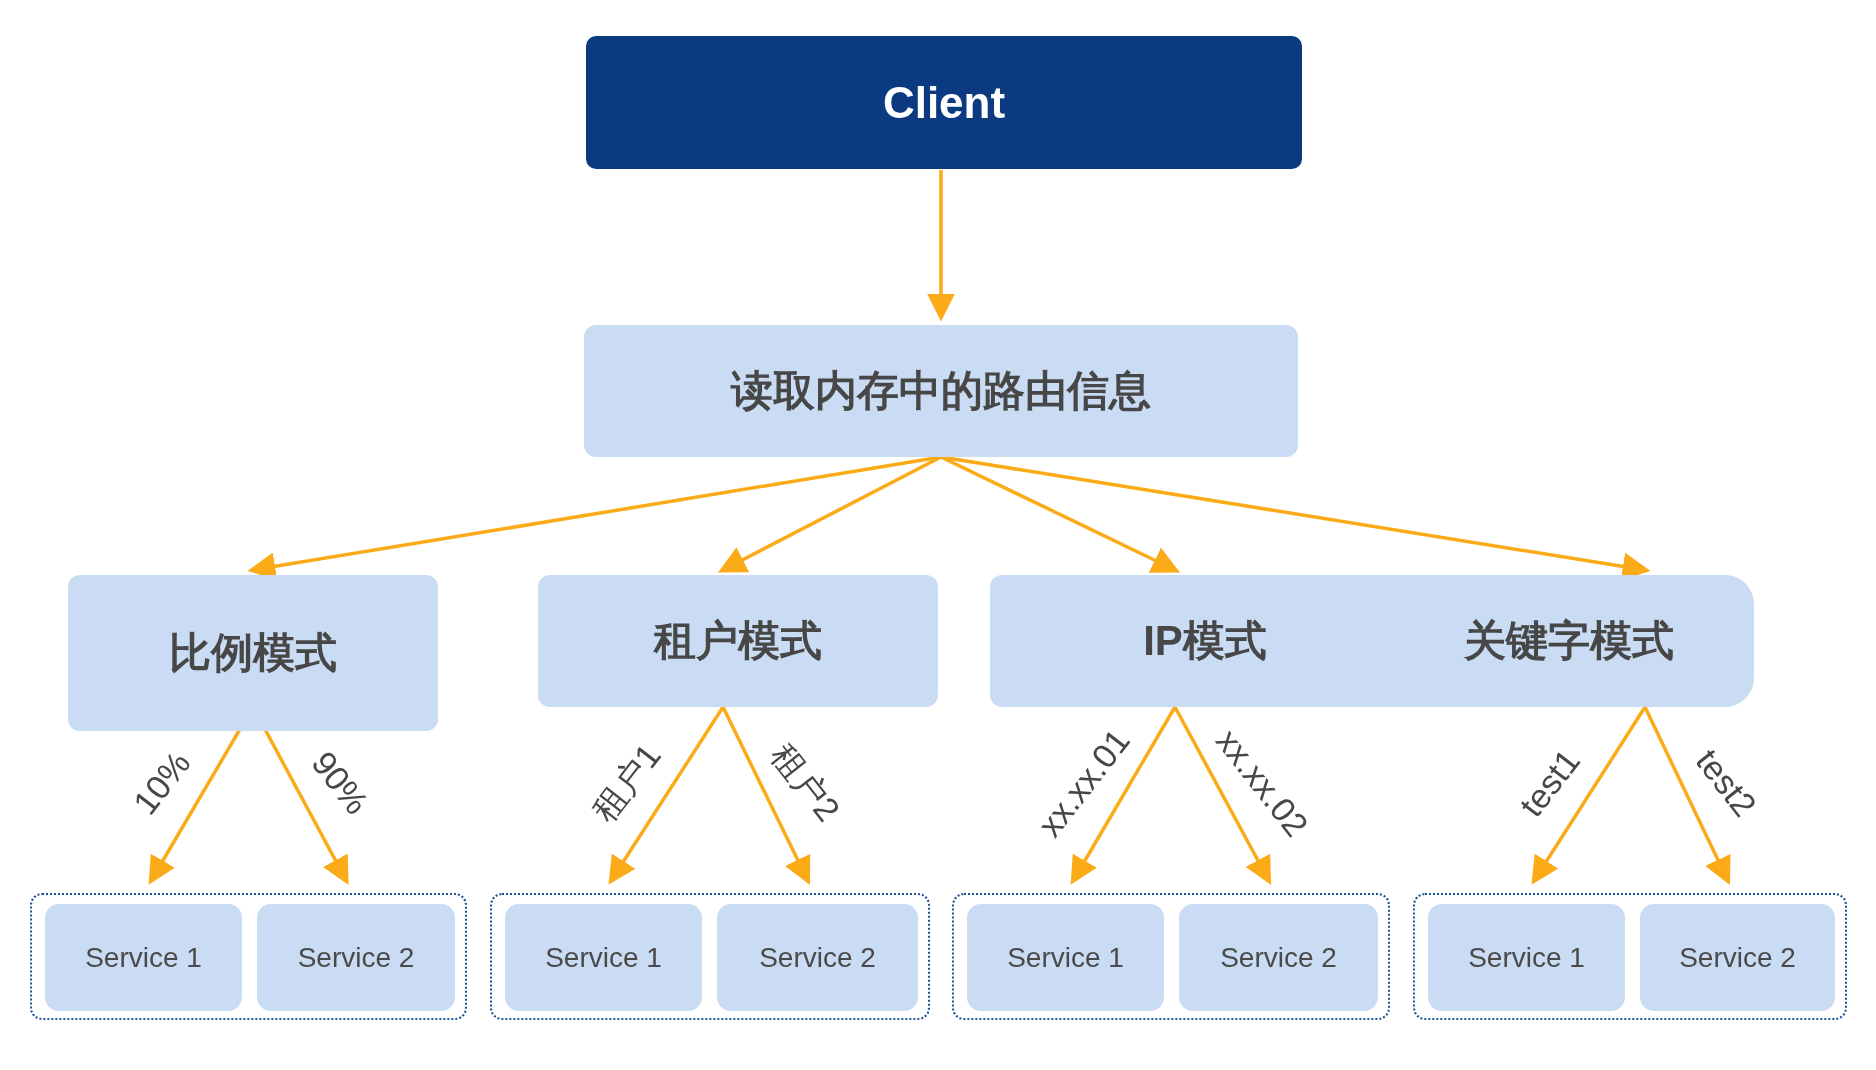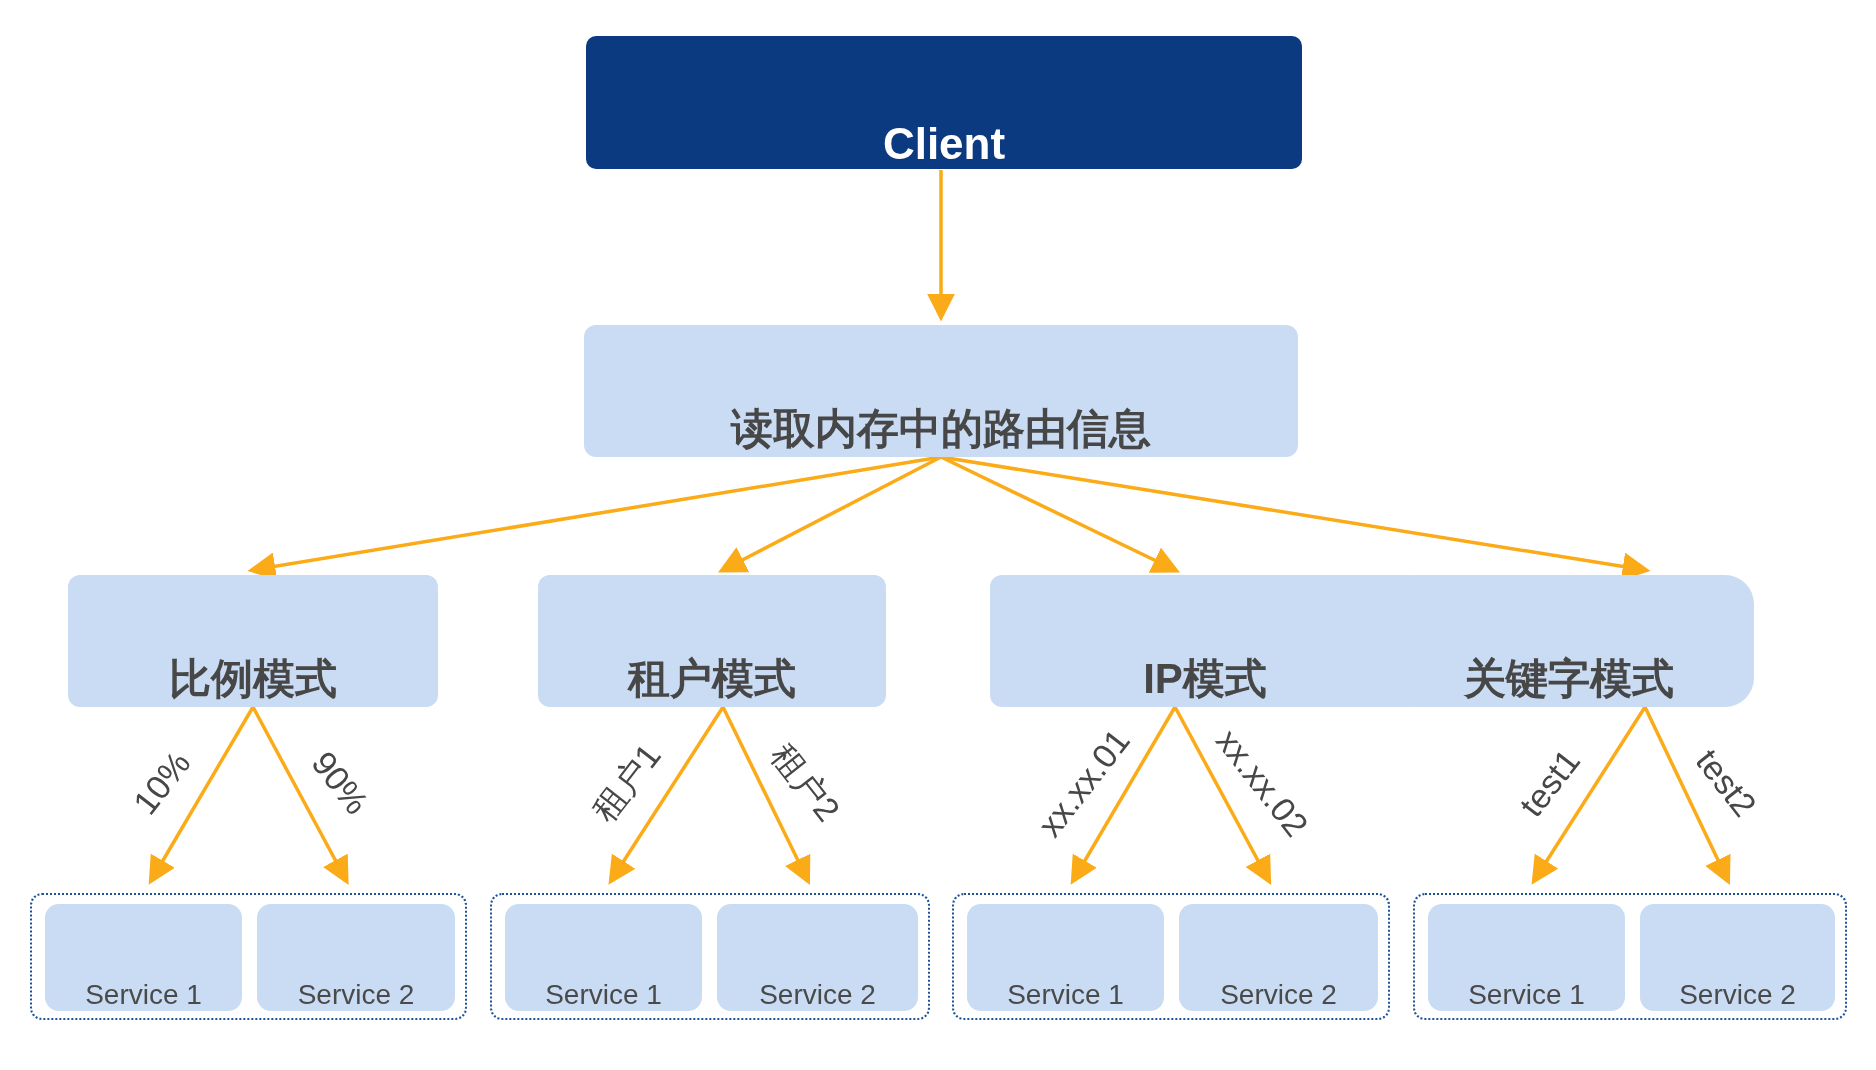--- a/index.html
+++ b/index.html
@@ -8,21 +8,21 @@
     position: relative;
     width: 1876px;
     height: 1070px;
     background: var(--bg, #ffffff);
     font-family: "Liberation Sans", "DejaVu Sans", sans-serif;
     overflow: hidden;
   }
   .node {
     position: absolute;
     display: flex;
-    align-items: flex-end;
+    align-items: center;
     justify-content: center;
     text-align: center;
     white-space: nowrap;
   }
   .client-box {
     left: 586px; top: 36px; width: 716px; height: 133px;
     background: var(--navy);
     color: var(--client-text, #fff);
     border-radius: 10px;
     font-size: 44px;
@@ -94,35 +94,35 @@
     </svg>
 
   <div class="node client-box">
     <span>Client</span>
   </div>
 
   <div class="node router-box">
     <span>读取内存中的路由信息</span>
   </div>
 
-    <div class="node mode-box" style="left: 68px; top: 575px; width: 370px; height: 132px;">
+    <div class="node mode-box" style="left: 68px; top: 575px; width: 370px; height: 156px;">
       <span>比例模式</span>
     </div>
     <div class="edge-label left" style="left: 162.25px; top: 783px;">10%</div>
     <div class="edge-label right" style="left: 339.5px; top: 783px;">90%</div>
     <div class="service-group" style="left: 30px; top: 893px; width: 437px; height: 127px;">
       <div class="node service-box svc-1" style="left: 13px; top: 9px; width: 197px; height: 107px;">
         <span>Service 1</span>
       </div>
       <div class="node service-box svc-2" style="left: 225px; top: 9px; width: 198px; height: 107px;">
         <span>Service 2</span>
       </div>
     </div>
 
-    <div class="node mode-box" style="left: 538px; top: 575px; width: 348px; height: 132px;">
+    <div class="node mode-box" style="left: 538px; top: 575px; width: 400px; height: 132px;">
       <span>租户模式</span>
     </div>
     <div class="edge-label left" style="left: 627.25px; top: 783px;">租户1</div>
     <div class="edge-label right" style="left: 805.25px; top: 783px;">租户2</div>
     <div class="service-group" style="left: 490px; top: 893px; width: 440px; height: 127px;">
       <div class="node service-box svc-1" style="left: 13px; top: 9px; width: 197px; height: 107px;">
         <span>Service 1</span>
       </div>
       <div class="node service-box svc-2" style="left: 225px; top: 9px; width: 201px; height: 107px;">
         <span>Service 2</span>

